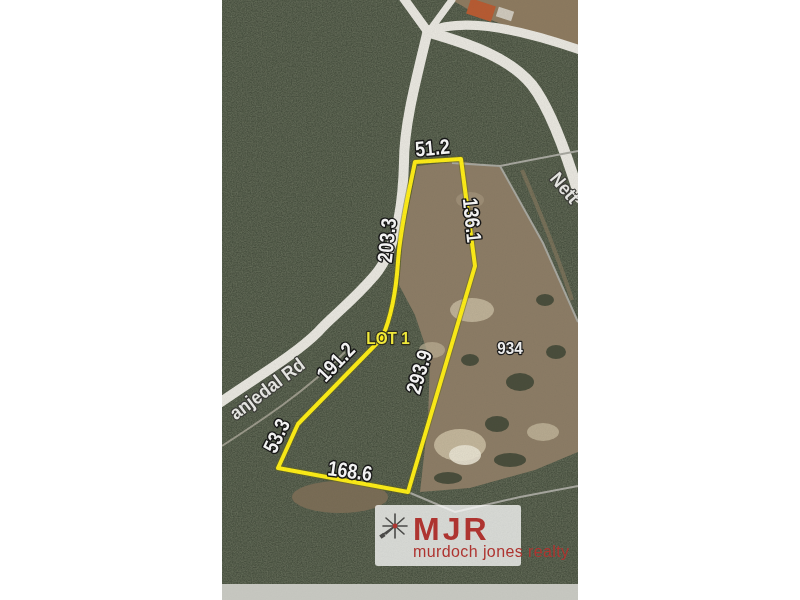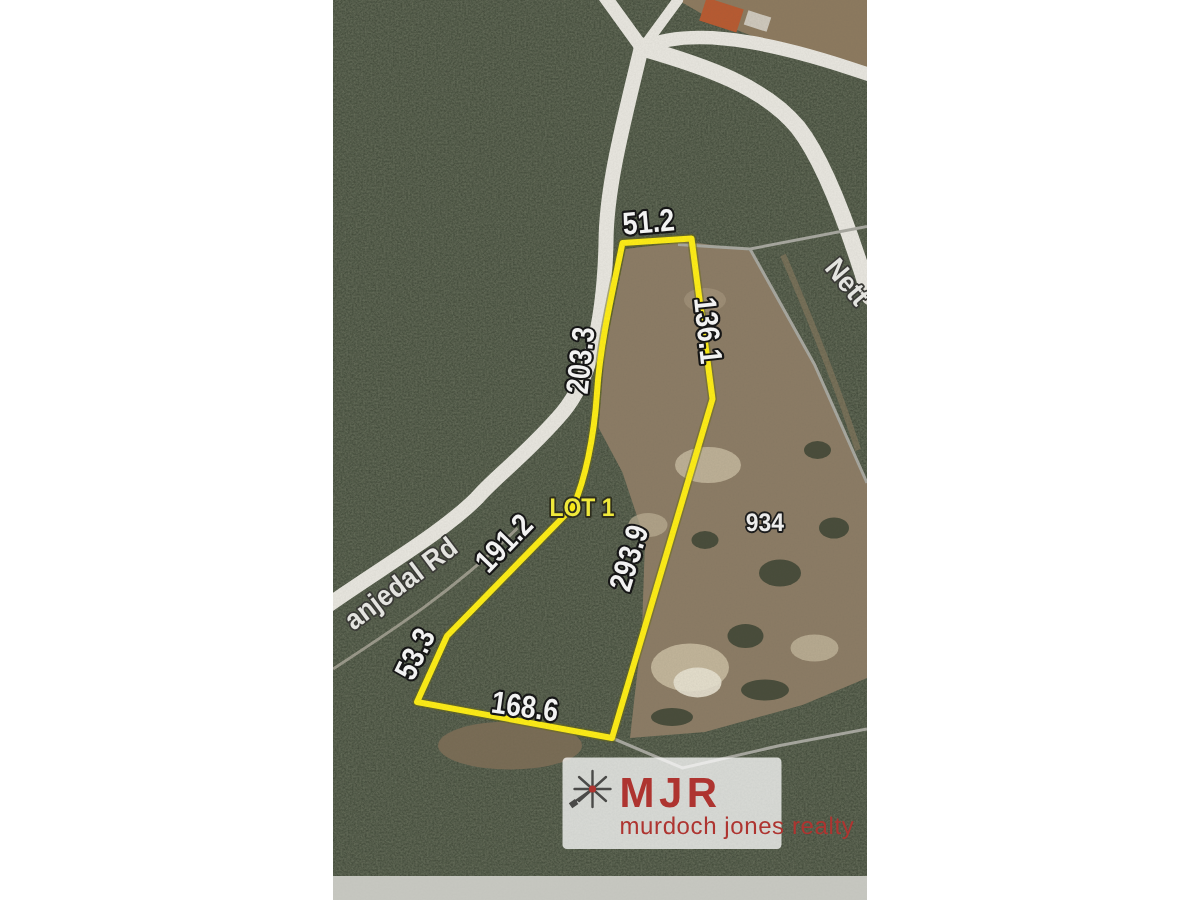--- a/index.html
+++ b/index.html
@@ -17,21 +17,21 @@
              fill:#e4e4e0;stroke:#3a3a36;stroke-width:2.4px;paint-order:stroke;
              stroke-linejoin:round;text-anchor:middle;}
   .lot-label{font-family:"Liberation Sans",sans-serif;font-weight:bold;font-size:17px;
              fill:#f0e93c;stroke:#2e2e1e;stroke-width:2.6px;paint-order:stroke;
              stroke-linejoin:round;text-anchor:middle;}
   .watermark{position:absolute;left:153px;top:505px;width:146px;height:61px;
              background:rgba(252,252,252,0.76);border-radius:3px;
              display:flex;align-items:center;padding:0 4px;box-sizing:border-box;}
   .wm-icon{width:32px;height:40px;flex:0 0 32px;margin-top:-8px;}
   .wm-text{display:flex;flex-direction:column;align-items:flex-start;margin-left:2px;}
-  .wm-initials{font-weight:bold;font-size:28px;line-height:30px;letter-spacing:3px;
+  .wm-initials{font-weight:bold;font-size:32px;line-height:30px;letter-spacing:3px;
                color:#ae3430;}
   .wm-tagline{font-size:16px;line-height:13px;letter-spacing:0.4px;color:#ae3430;
               white-space:nowrap;margin-top:1px;}
 </style>
 </head>
 <body>
 
 <div class="page">
 
   <div class="map-area">

